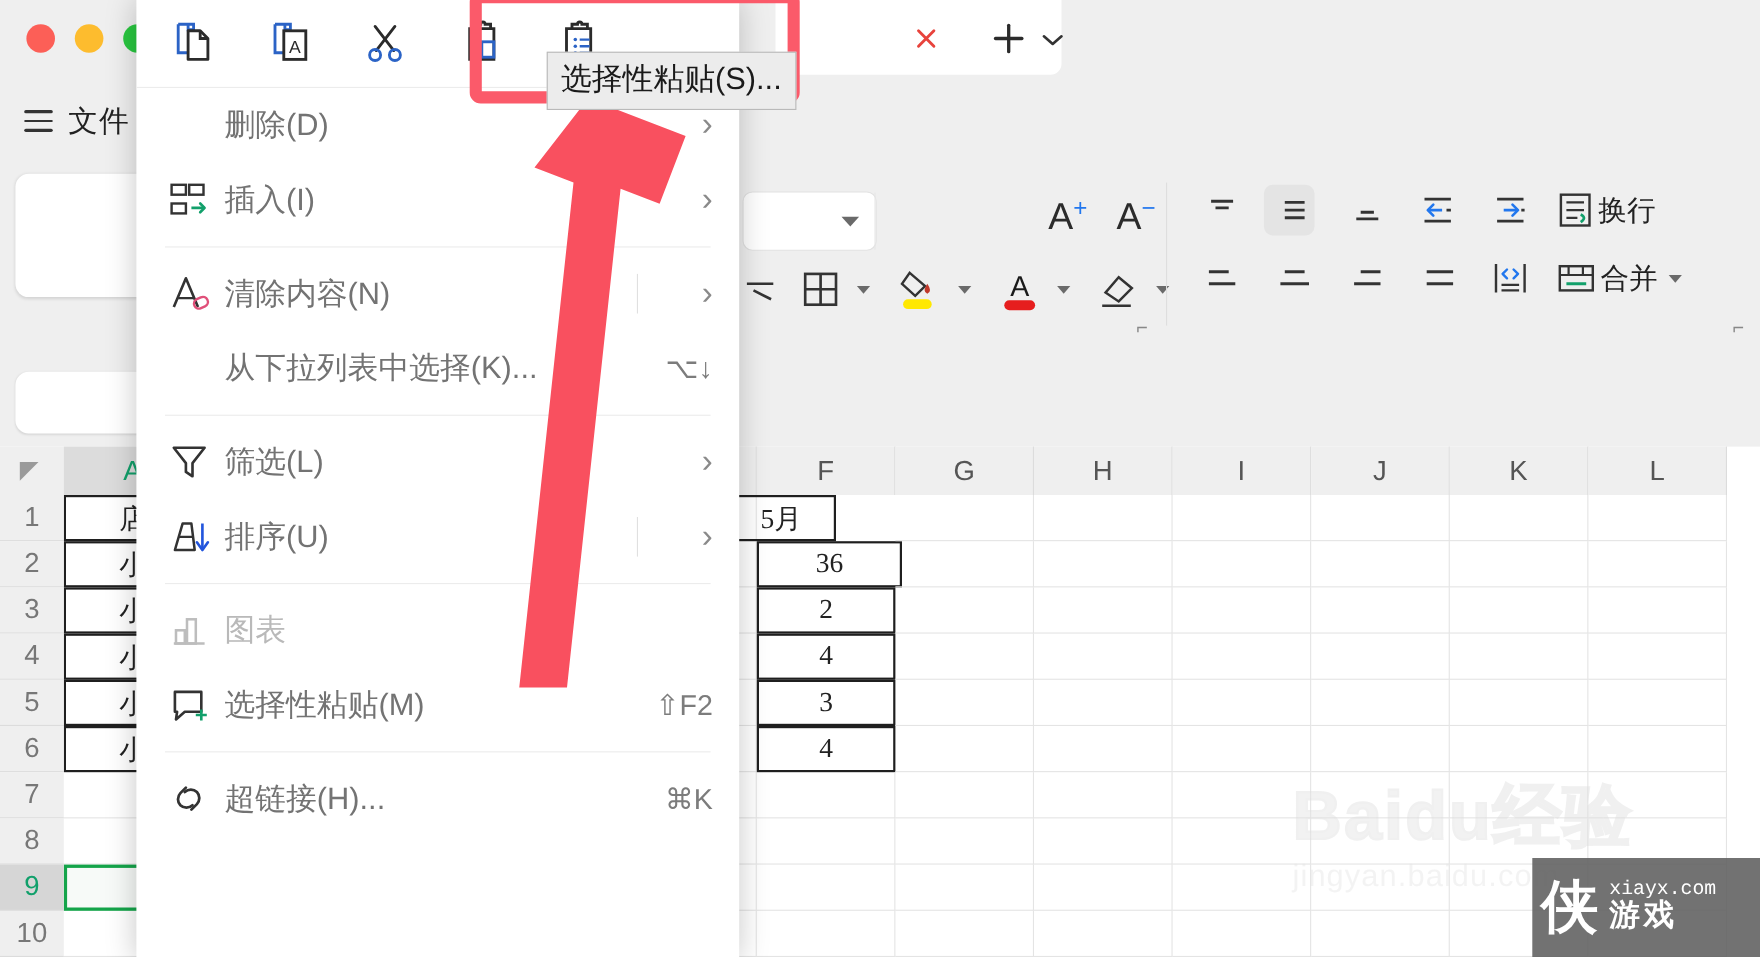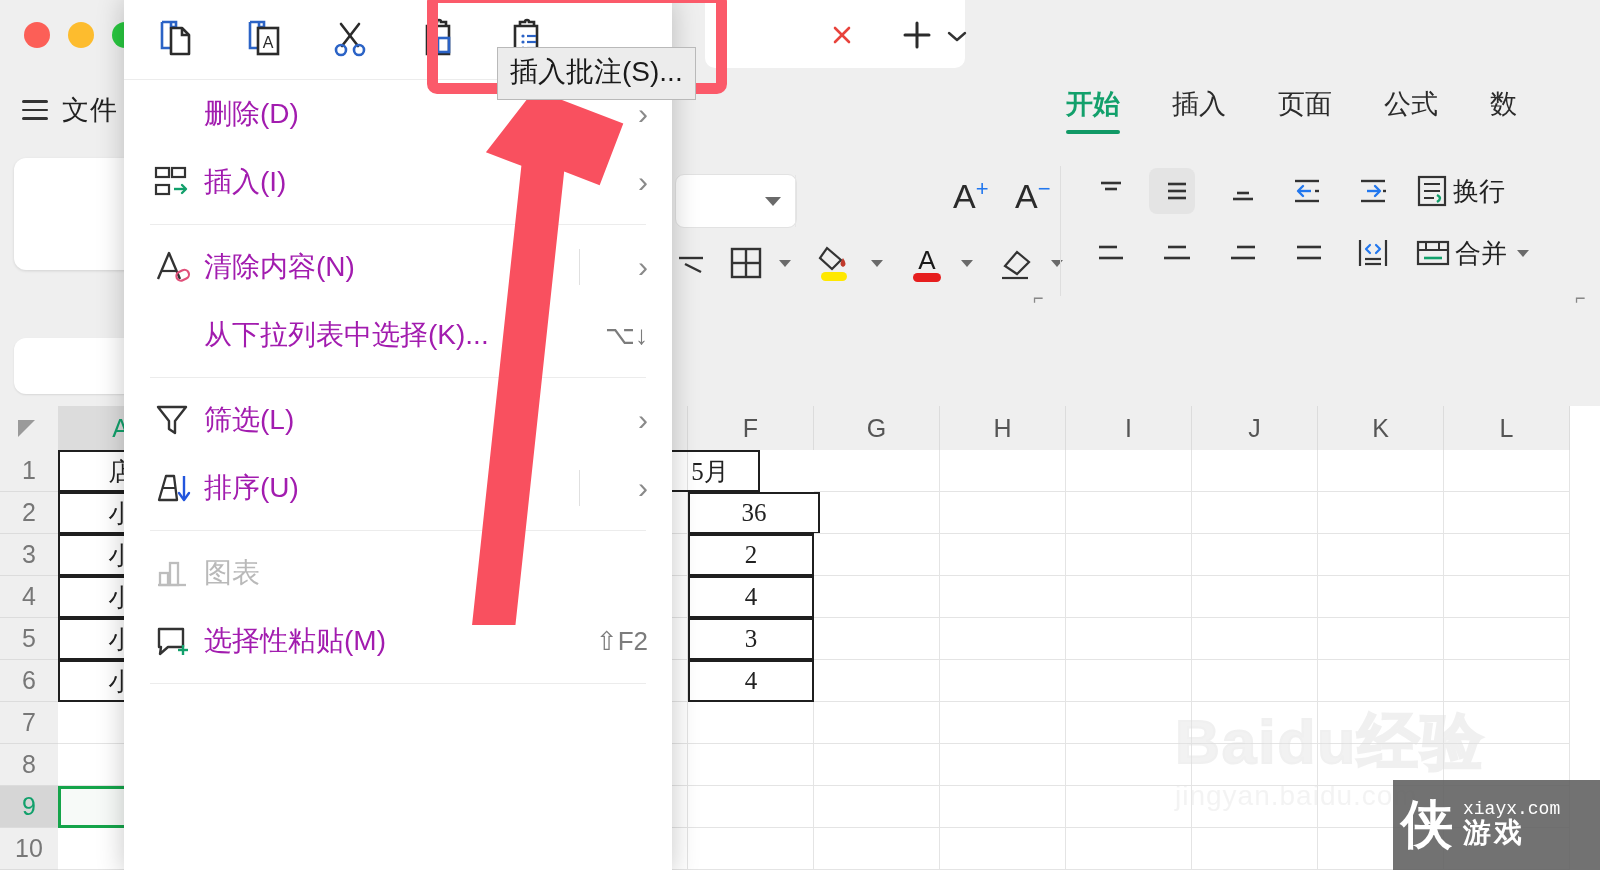--- a/index.html
+++ b/index.html
@@ -111,21 +111,21 @@
   .wm-xiayx .rt .d { font-size: 28px; color:#fff; font-weight:700; letter-spacing:3px; }
 
   
   .ctxmenu { position:absolute; left: 124px; top: -4px; width: 548px; height: 874px;
      background: #fff; box-shadow: 0 4px 26px rgba(0,0,0,.22); z-index: 6; overflow:hidden; }
   .ctx-toolbar { height: 84px; display:flex; align-items:center; padding-left: 28px; gap: 44px;
      border-bottom: 1px solid #ececec; }
   .ctx-ic { width: 44px; height: 44px; display:flex; align-items:center; justify-content:center; }
   .mi { height: 68px; display:flex; align-items:center; padding: 0 24px 0 26px; position:relative; }
   .mi .mic { width: 44px; margin-right: 10px; display:flex; align-items:center; justify-content:center; }
-  .mi .mlbl { font-size: 28px; color: #a21caf; white-space:nowrap; }
+  .mi .mlbl { font-size: 28px; color: #737373; white-space:nowrap; }
   .mi.disabled .mlbl { color: #b9b9b9; }
   .mi .mright { margin-left:auto; font-size: 26px; color:#7c7c7c; display:flex; align-items:center; gap:6px; }
   .mi .arrow { font-size: 30px; color:#8a8a8a; line-height:1; }
   .mi .vsep { position:absolute; right: 92px; top: 16px; width:1px; height:36px; background:#e0e0e0; }
   .msep { height:1px; background:#ececec; margin: 8px 26px; }
   .mi.noicon .mlbl { margin-left: 54px; }
 
   
   .redbox { position:absolute; left: 427px; top: -8px; width: 300px; height: 102px;
      border: 11px solid #fb5a6a; border-radius: 10px; z-index: 8; }
@@ -173,27 +173,20 @@
         <line x1="6" y1="18" x2="30" y2="18" stroke="#2b2b2b" stroke-width="3" stroke-linecap="round"></line>
       </svg>
     </div>
     <div class="tab-caret">
       <svg width="22" height="14" viewBox="0 0 22 14">
         <polyline points="3,4 11,11 19,4" fill="none" stroke="#333" stroke-width="2.4" stroke-linecap="round" stroke-linejoin="round"></polyline>
       </svg>
     </div>
   </div>
 
-  <div class="ribbon-tabs">
-    <div class="rtab active"><span>开始</span></div>
-    <div class="rtab"><span>插入</span></div>
-    <div class="rtab"><span>页面</span></div>
-    <div class="rtab"><span>公式</span></div>
-    <div class="rtab"><span>数</span></div>
-  </div>
 
   <div class="ribbon">
 
     <div class="font-size-group">
       <div class="fsg-a">
         <span class="chev"></span>
       </div>
     </div>
 
     <div class="aplus">
@@ -644,24 +637,34 @@
             <svg width="40" height="40" viewBox="0 0 40 40">
               <path d="M7 8 H31 V26 H16 L8 33 L9 26 H7 Z" fill="none" stroke="#333" stroke-width="2.4" stroke-linejoin="round"></path>
               <line x1="31" y1="24" x2="31" y2="34" stroke="#12a06b" stroke-width="2.4"></line>
               <line x1="26" y1="29" x2="36" y2="29" stroke="#12a06b" stroke-width="2.4"></line>
             </svg>
           </span>
           <span class="mlbl">选择性粘贴(M)</span>
           <span class="mright">⇧F2</span>
         </div>
         <div class="msep"></div>
+        <div class="mi">
+          <span class="mic">
+            <svg width="40" height="40" viewBox="0 0 40 40">
+              <path d="M16 14 a8 8 0 0 1 11 0 a8 8 0 0 1 0 11 l-5 5" fill="none" stroke="#333" stroke-width="2.5" stroke-linecap="round"></path>
+              <path d="M23 26 a8 8 0 0 1 -11 0 a8 8 0 0 1 0 -11 l5 -5" fill="none" stroke="#333" stroke-width="2.5" stroke-linecap="round"></path>
+            </svg>
+          </span>
+          <span class="mlbl">超链接(H)...</span>
+          <span class="mright">⌘K</span>
+        </div>
       </div>
   </div>
 
   <div class="redbox"></div>
 
-  <div class="tooltip">插入批注(S)...</div>
+  <div class="tooltip">选择性粘贴(S)...</div>
 
   <svg class="bigarrow" viewBox="0 0 300 570">
     <path d="M55 42 L150 42 L150 108 L112 108 L232 560 L190 570 L70 118 L32 118 Z" transform="rotate(21 120 280)" fill="#f9505f"></path>
   </svg>
 
 </div>
 
 </body></html>

